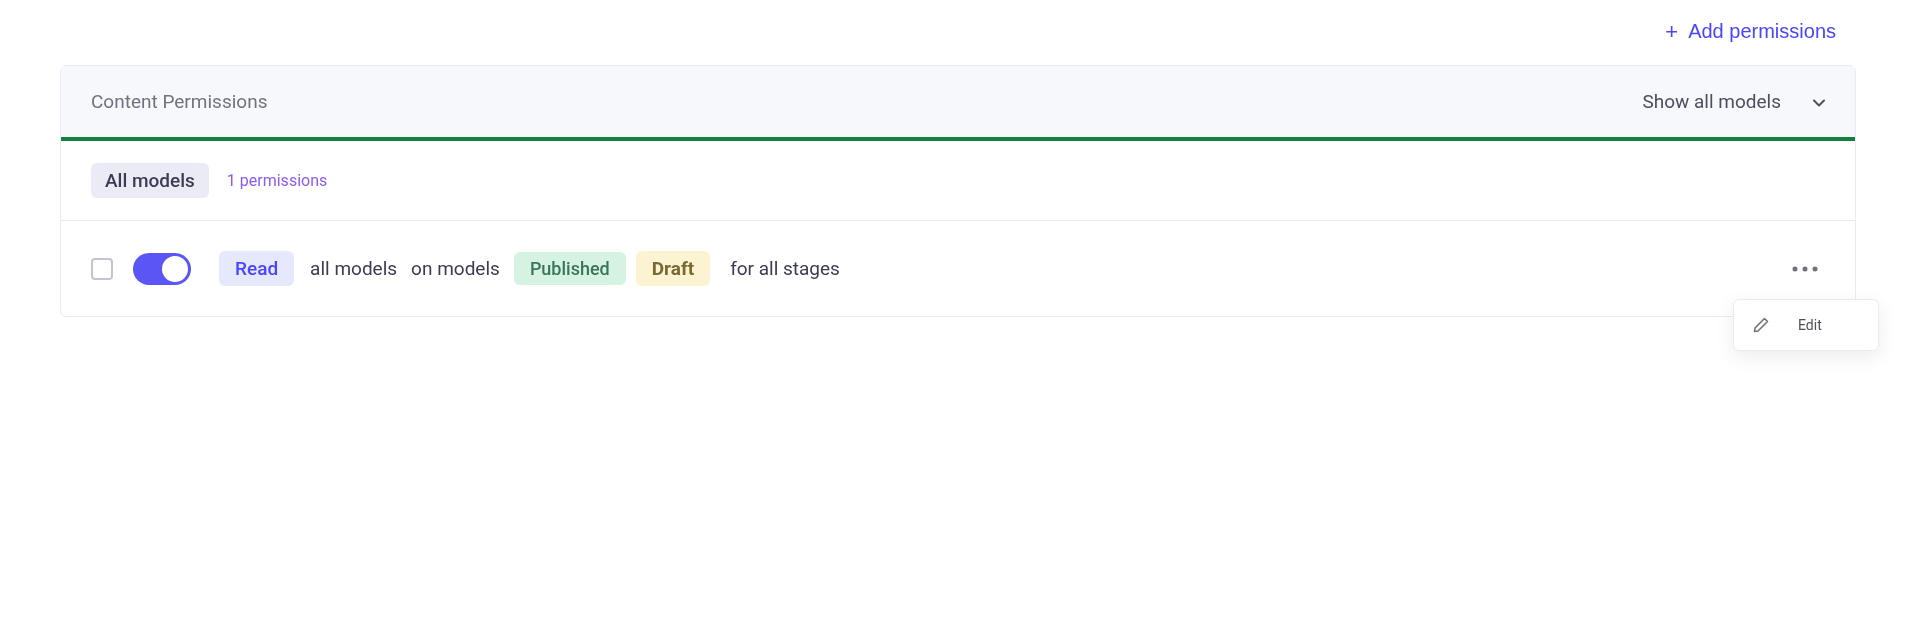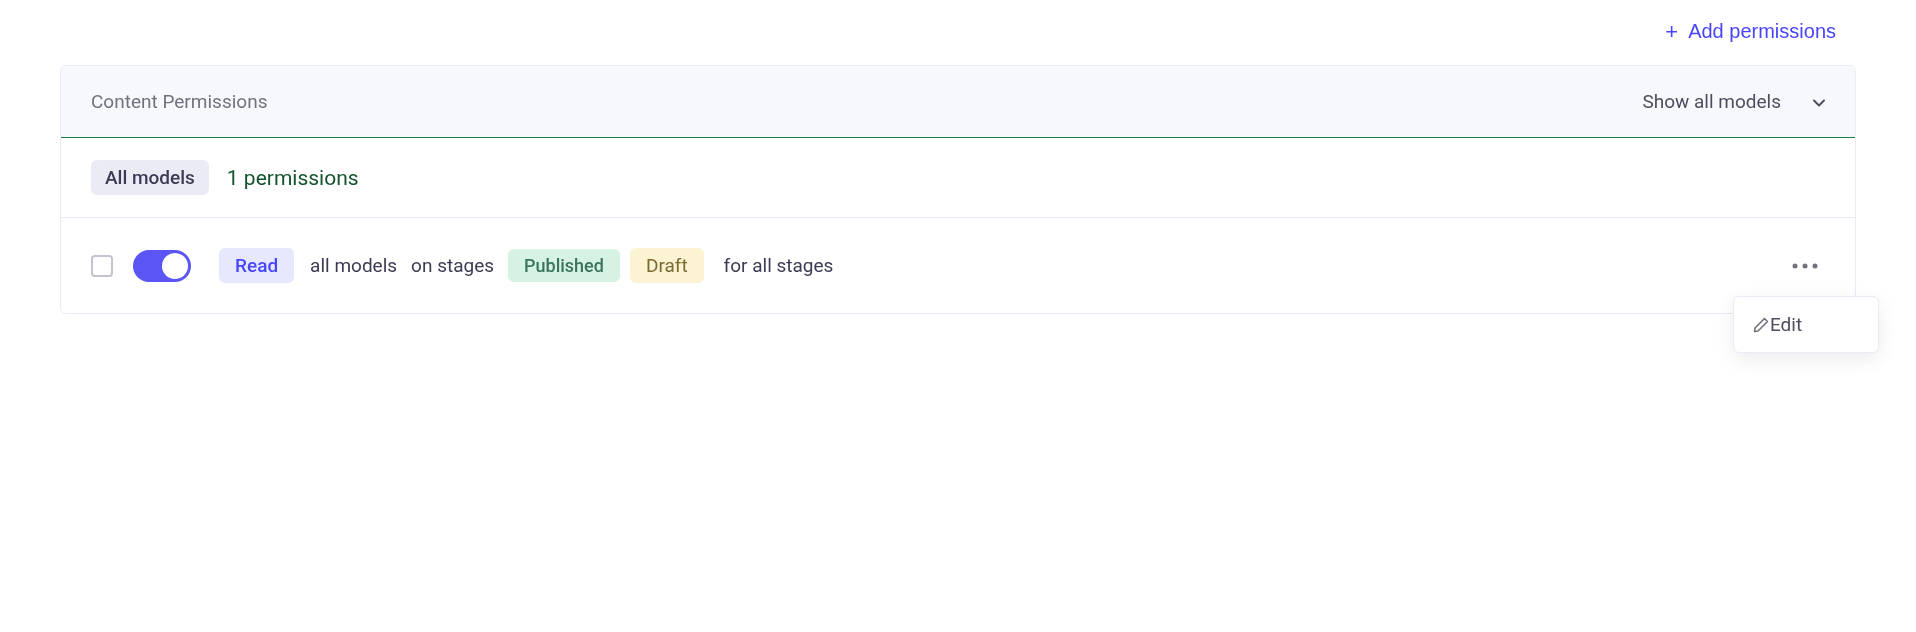--- a/index.html
+++ b/index.html
@@ -40,21 +40,21 @@
       border: 1px solid #ECEBF5;
       border-radius: 6px;
       overflow: visible;
     }
     .panel-header {
       background: #F7F8FC;
       padding: 24px 30px;
       display: flex;
       justify-content: space-between;
       align-items: center;
-      border-bottom: 1px solid #15803d;
+      border-bottom: 4px solid #15803d;
     }
     .panel-title {
       color: #72727F;
       font-size: 19px;
       font-weight: 400;
     }
     .header-right {
       display: flex;
       align-items: center;
       gap: 30px;
@@ -80,22 +80,22 @@
     }
     .pill {
       background: #EBEBF6;
       color: #3B3B53;
       font-size: 19px;
       font-weight: 500;
       padding: 6px 14px;
       border-radius: 6px;
     }
     .summary-count {
-      color: #14532d;
-      font-size: 21px;
+      color: #8b5cf6;
+      font-size: 16px;
     }
     .permission-row {
       padding: 30px 30px;
       display: flex;
       align-items: center;
       position: relative;
       justify-content: flex-end;
     }
     .checkbox {
       width: 22px;
@@ -147,21 +147,21 @@
       font-size: 18px;
       font-weight: 500;
       padding: 6px 16px;
       border-radius: 6px;
       margin-right: 10px;
     }
     .badge-draft {
       background: #FBF3D1;
       color: #7A6A32;
       font-size: 19px;
-      font-weight: 400;
+      font-weight: 700;
       padding: 6px 16px;
       border-radius: 6px;
       margin-right: 20px;
     }
     .spacer {
       flex: 1;
     }
     .more-btn {
       display: flex;
       align-items: center;
@@ -182,23 +182,23 @@
       border: 1px solid #ECEBF5;
       border-radius: 6px;
       box-shadow: 0 6px 20px rgba(0,0,0,0.08);
       min-width: 146px;
       padding: 4px;
       z-index: 10;
     }
     .menu-item {
       display: flex;
       align-items: center;
-      gap: 0;
+      gap: 28px;
       padding: 12px 14px;
-      font-size: 19px;
+      font-size: 14px;
       cursor: pointer;
       border-radius: 4px;
     }
     .menu-item.edit {
       color: #4E4E5E;
     }
     .menu-item.delete {
       color: #D03333;
       border: 3px solid #E23030;
       border-radius: 2px;
@@ -235,21 +235,21 @@
   <div class="summary-row">
     <span class="pill">All models</span>
     <span class="summary-count">1 permissions</span>
   </div>
 
   <div class="permission-row">
     <div class="checkbox"></div>
     <div class="toggle"></div>
     <span class="badge-read">Read</span>
     <span class="text-segment">all models</span>
-    <span class="text-segment">on stages</span>
+    <span class="text-segment">on models</span>
     <span class="badge-published">Published</span>
     <span class="badge-draft">Draft</span>
     <span class="text-segment">for all stages</span>
     <div class="spacer"></div>
     <div class="more-btn">
       <svg width="28" height="8" viewBox="0 0 28 8">
         <circle cx="4" cy="4" r="2.5" fill="#72727F"></circle>
         <circle cx="14" cy="4" r="2.5" fill="#72727F"></circle>
         <circle cx="24" cy="4" r="2.5" fill="#72727F"></circle>
       </svg>

